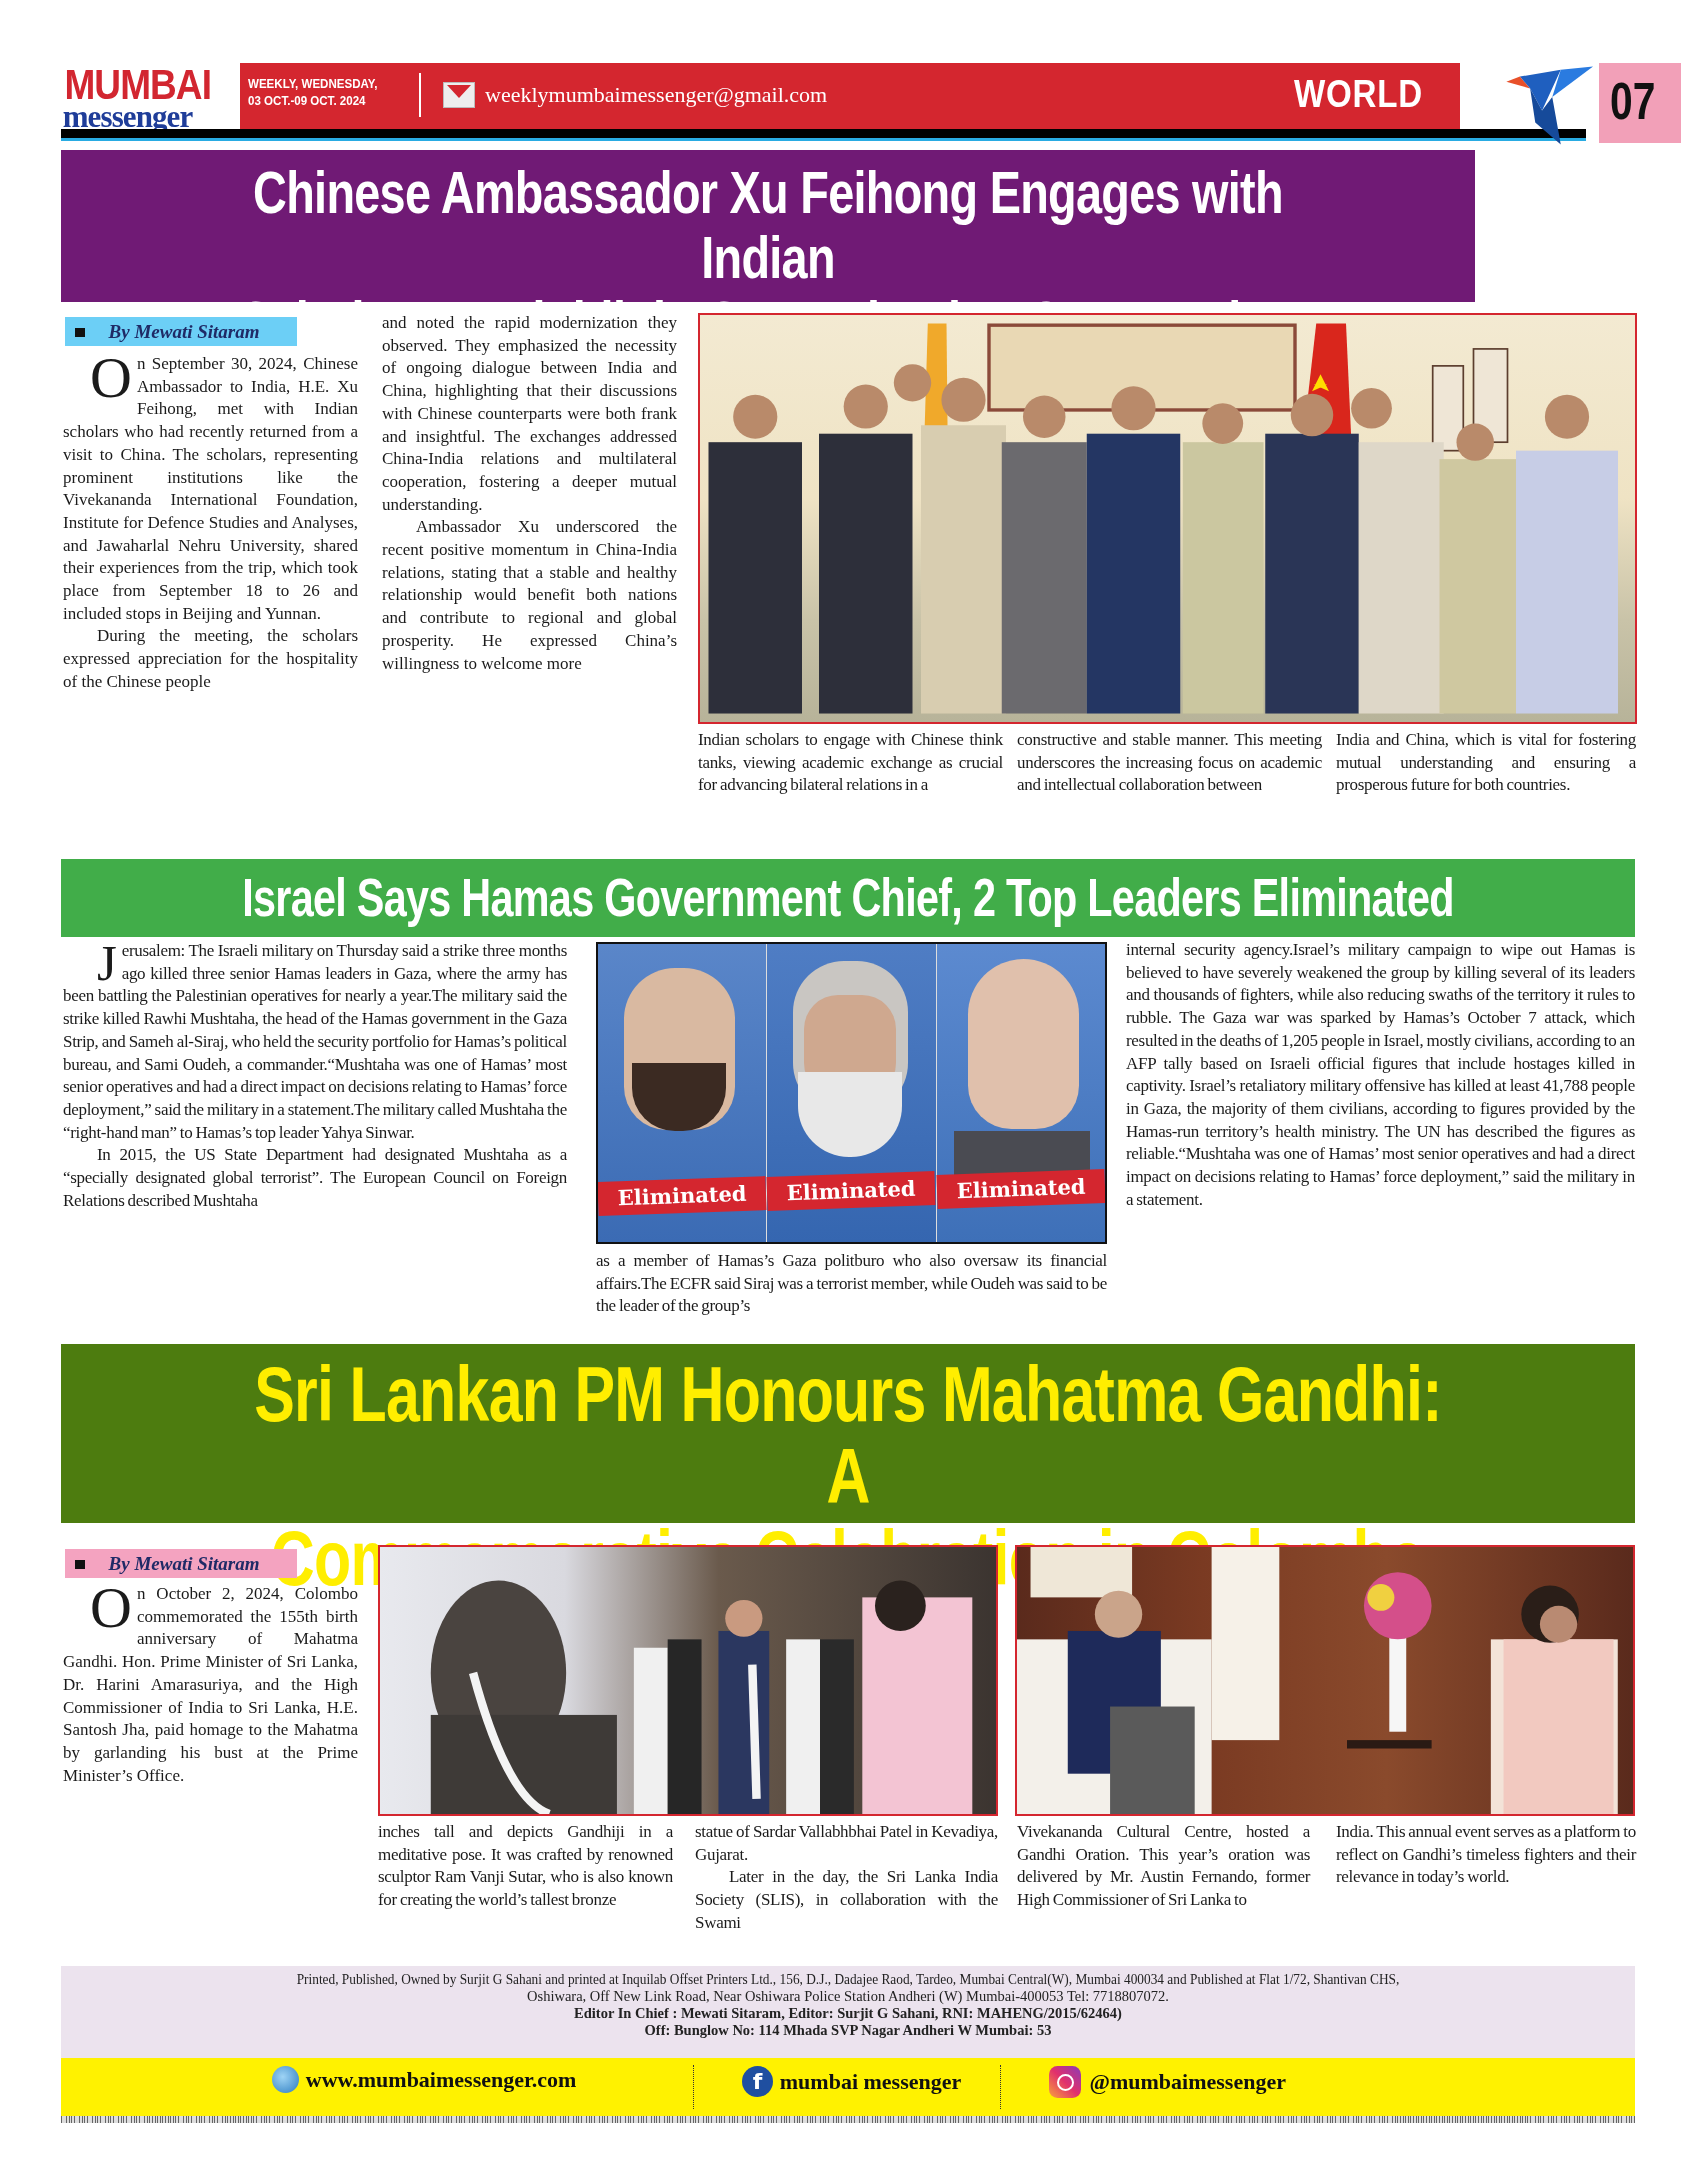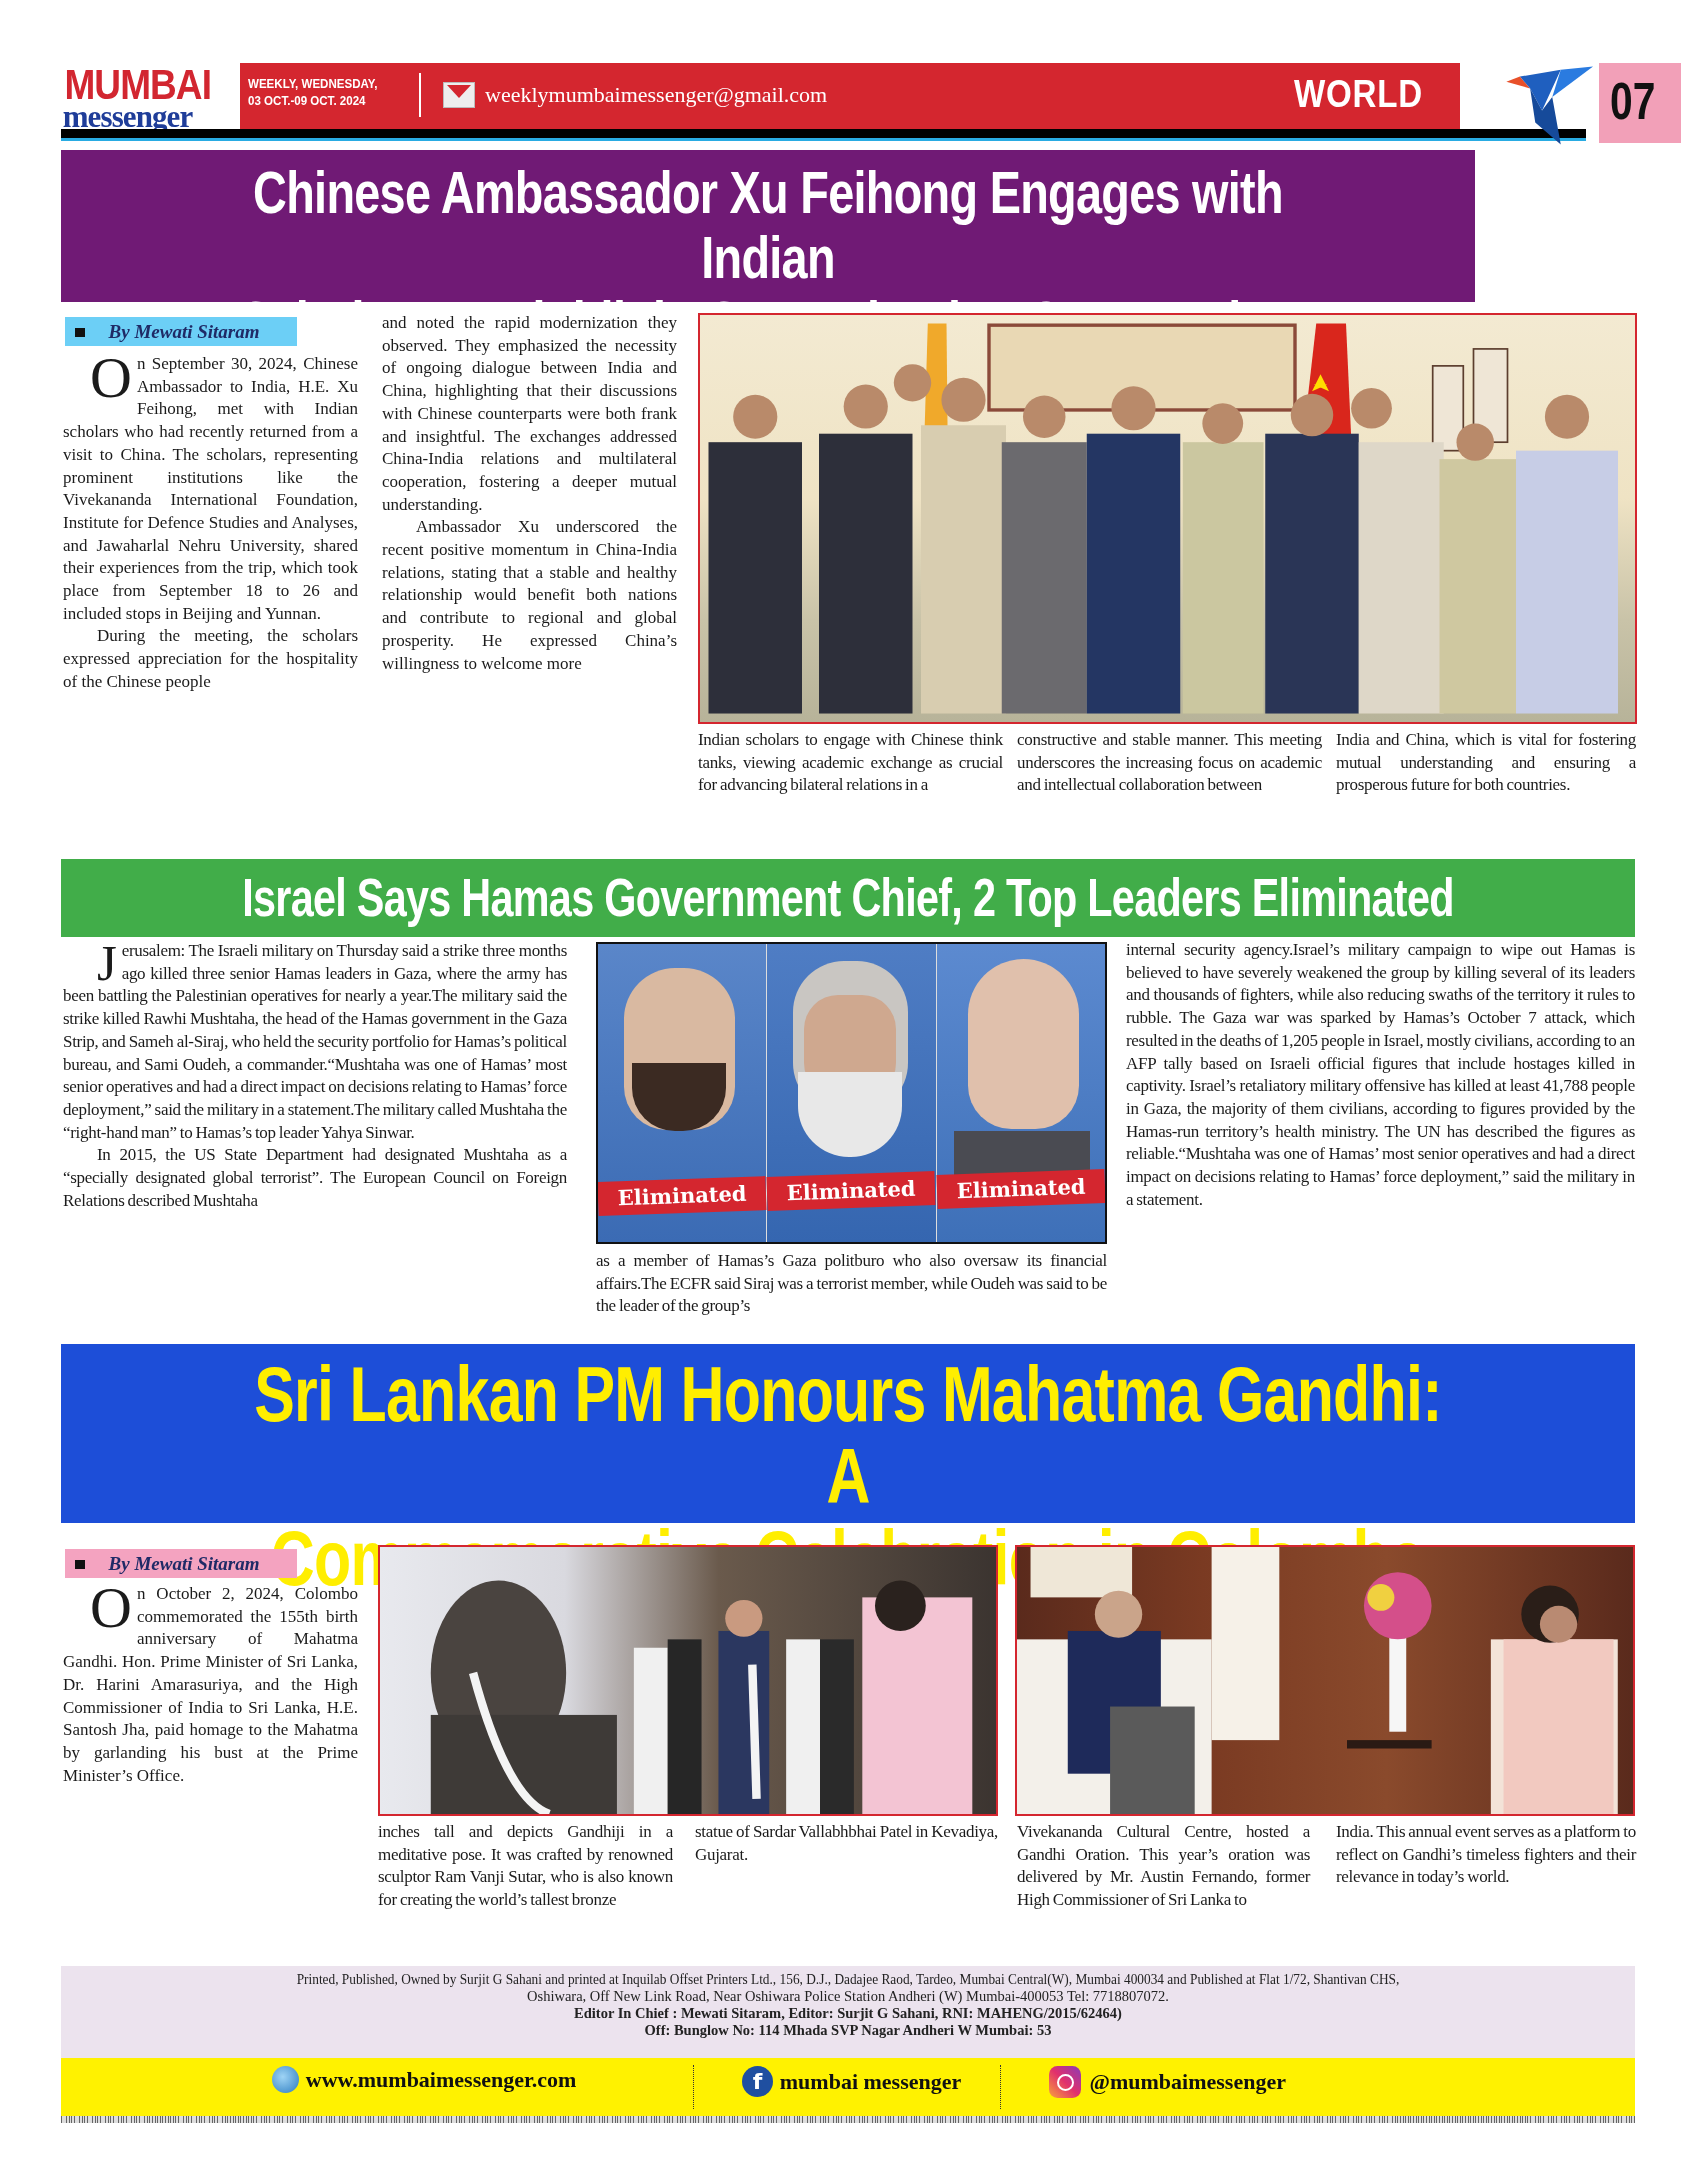--- a/index.html
+++ b/index.html
@@ -24,21 +24,21 @@
   .section-label { position: absolute; left: 1233px; top: 8.5px; font-family: "Liberation Sans", sans-serif; font-weight: 900; font-size: 39px; color: #fff; transform: scaleX(0.85); transform-origin: left; letter-spacing: 0.9px; }
   .bird-icon { position: absolute; left: 1440px; top: 0; width: 94px; height: 85px; }
   .page-box { position: absolute; left: 1538px; top: 0; width: 82px; height: 80px; background: #f2a0b8; }
   .page-num { position: absolute; left: 1549px; top: 8.5px; font-family: "Liberation Sans", sans-serif; font-weight: 900; font-size: 51px; color: #111; transform: scaleX(0.8); transform-origin: left; }
 
   
   .headline { font-family: "Liberation Sans", sans-serif; font-weight: 900; text-align: center; letter-spacing: -0.9px; }
   .hl1 { left: 61px; top: 150px; width: 1414px; height: 152px; background: #701a75; color: #fff; font-size: 60px; line-height: 65px; padding-top: 10.2px; }
   .hl1 span, .hl2 span, .hl3 span { display: inline-block; transform: scaleX(0.78); }
   .hl2 { left: 61px; top: 859px; width: 1574px; height: 78px; background: #41ad49; color: #fff; font-size: 53px; line-height: 78px; }
-  .hl3 { left: 61px; top: 1344px; width: 1574px; height: 179px; background: #1d4ed8; color: #ffee00; font-size: 78px; line-height: 82px; padding-top: 8.5px; }
+  .hl3 { left: 61px; top: 1344px; width: 1574px; height: 179px; background: #4d7c0f; color: #ffee00; font-size: 78px; line-height: 82px; padding-top: 8.5px; }
 
   
   .byline { height: 29px; font-family: "Liberation Serif", serif; font-style: italic; font-weight: 700; font-size: 19px; color: #1f2a66; line-height: 29px; padding-left: 10.2px; }
   .byline .sq { display: inline-block; width: 9.4px; height: 9.4px; background: #111; margin-right: 24px; vertical-align: 0.9px; }
   .byline-blue { left: 65px; top: 317px; width: 232px; background: #6ccff6; }
   .byline-pink { left: 65px; top: 1549px; width: 232px; background: #f4a3c0; }
 
   
   .col { font-size: 17px; line-height: 22.7px; text-align: justify; color: #1b1b1b; }
   .col p { text-indent: 0; }
@@ -218,20 +218,21 @@
     <rect x="480" y="110" width="40" height="208" fill="#f0f0f0"></rect>
     <rect x="520" y="110" width="40" height="208" fill="#2a2a2a"></rect>
   </svg>
 </div>
 
 <div class="abs col condensed" style="left:378px; top:1821px; width:295px;">
   <p>inches tall and depicts Gandhiji in a meditative pose. It was crafted by renowned sculptor Ram Vanji Sutar, who is also known for creating the world’s tallest bronze</p>
 </div>
 <div class="abs col condensed" style="left:695px; top:1821px; width:303px;">
   <p>statue of Sardar Vallabhbhai Patel in Kevadiya, Gujarat.</p>
+  <p class="ind">Later in the day, the Sri Lanka India Society (SLIS), in collaboration with the Swami</p>
 </div>
 
 <div class="abs photo" style="left:1015px; top:1545px; width:620px; height:271px; background:linear-gradient(90deg,#5a2a1c 0%,#7a3a22 30%,#8a4a2c 60%,#5a2a1c 100%);">
   <svg width="100%" height="100%" viewBox="0 0 728 318" preserveAspectRatio="none">
     <rect x="16" y="0" width="120" height="60" fill="#efe7d7"></rect>
     <rect x="230" y="0" width="80" height="230" fill="#f6f1e8"></rect>
     <rect x="0" y="110" width="230" height="208" fill="#f3f0ea"></rect>
     <rect x="60" y="100" width="110" height="170" fill="#1e2a5a"></rect>
     <circle cx="120" cy="80" r="28" fill="#caa48a"></circle>
     <rect x="110" y="190" width="100" height="128" fill="#5a5a5a"></rect>

